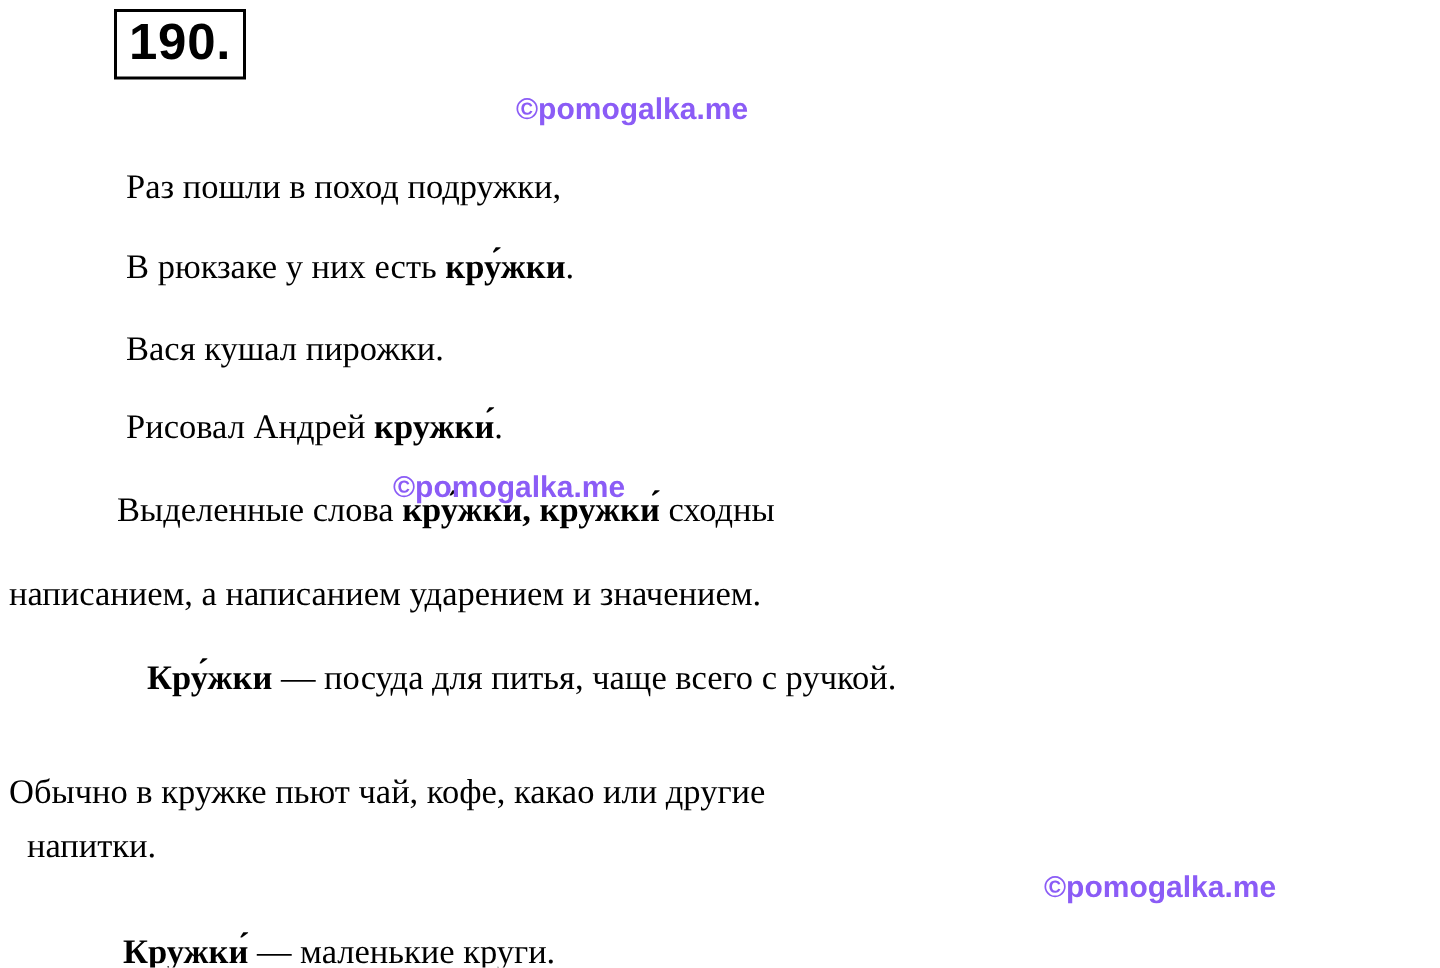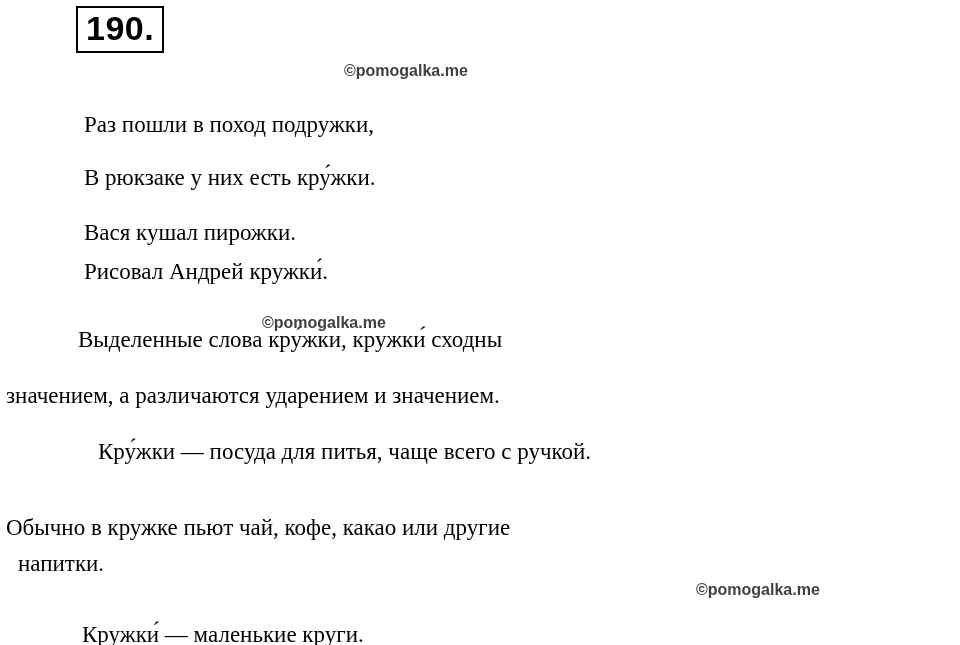--- a/index.html
+++ b/index.html
@@ -34,49 +34,49 @@
     font-size: 34px;
     line-height: 38px;
     letter-spacing: 0.5px;
   }
 
   
   .watermark {
     position: absolute;
     font-family: "Liberation Sans", sans-serif;
     font-weight: bold;
-    font-size: 16px;
-    color: #404040;
+    font-size: 20px;
+    color: #8b5cf6;
     white-space: nowrap;
   }
   .wm-1 { left: 344px; top: 62px; }
   .wm-2 { left: 262px; top: 314px; }
   .wm-3 { left: 696px; top: 581px; }
 
   
   .text-block {
     position: absolute;
     left: 0;
     top: 0;
     width: 960px;
   }
   .line {
     position: absolute;
     font-size: 23px;
     line-height: 34px;
     white-space: nowrap;
   }
   .line b {
-    font-weight: normal;
+    font-weight: bold;
   }
 
   .l1 { left: 84px; top: 108px; }
   .l2 { left: 84px; top: 161px; }
   .l3 { left: 84px; top: 216px; text-align: center; }
-  .l4 { left: 84px; top: 255px; }
+  .l4 { left: 84px; top: 268px; }
   .l5 { left: 78px; top: 323px; }
   .l6 { left: 6px;  top: 379px; }
   .l7 { left: 98px; top: 435px; }
   .l8 { left: 6px;  top: 491px; margin-top: 20px; }
   .l9 { left: 6px;  top: 547px; margin-left: 12px; }
   .l10{ left: 82px; top: 618px; }
 </style>
 </head>
 <body>
 
@@ -85,21 +85,21 @@
   <div class="ex-number">190.</div>
 
   <div class="watermark wm-1">©pomogalka.me</div>
 
   <div class="text-block">
     <div class="line l1">Раз пошли в поход подружки,</div>
     <div class="line l2">В рюкзаке у них есть <b>кру́жки</b>.</div>
     <div class="line l3">Вася кушал пирожки.</div>
     <div class="line l4">Рисовал Андрей <b>кружки́</b>.</div>
     <div class="line l5">Выделенные слова <b>кру́жки, кружки́</b> сходны</div>
-    <div class="line l6">значением, а различаются ударением и значением.</div>
+    <div class="line l6">написанием, а написанием ударением и значением.</div>
     <div class="line l7"><b>Кру́жки</b> — посуда для питья, чаще всего с ручкой.</div>
     <div class="line l8">Обычно в кружке пьют чай, кофе, какао или другие</div>
     <div class="line l9">напитки.</div>
     <div class="line l10"><b>Кружки́</b> — маленькие круги.</div>
   </div>
 
   <div class="watermark wm-2">©pomogalka.me</div>
   <div class="watermark wm-3">©pomogalka.me</div>
 
 </div>

